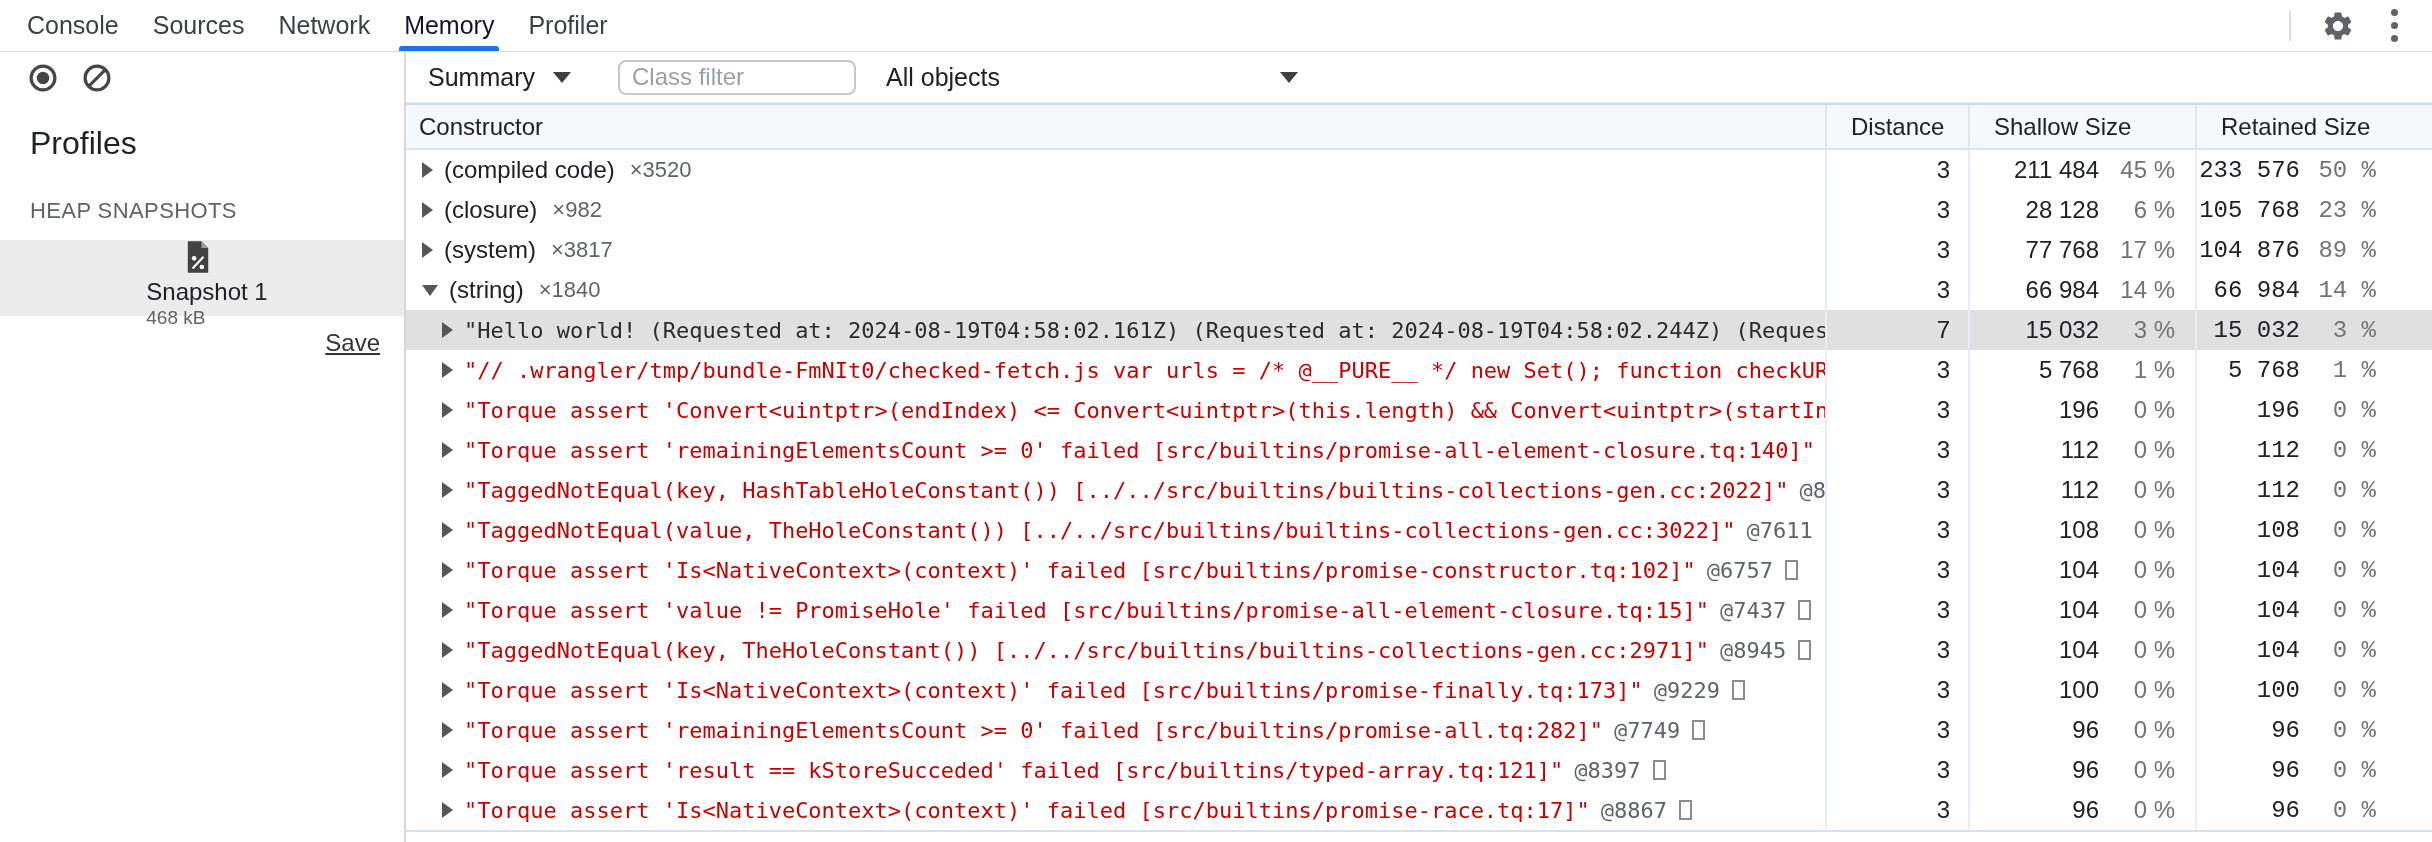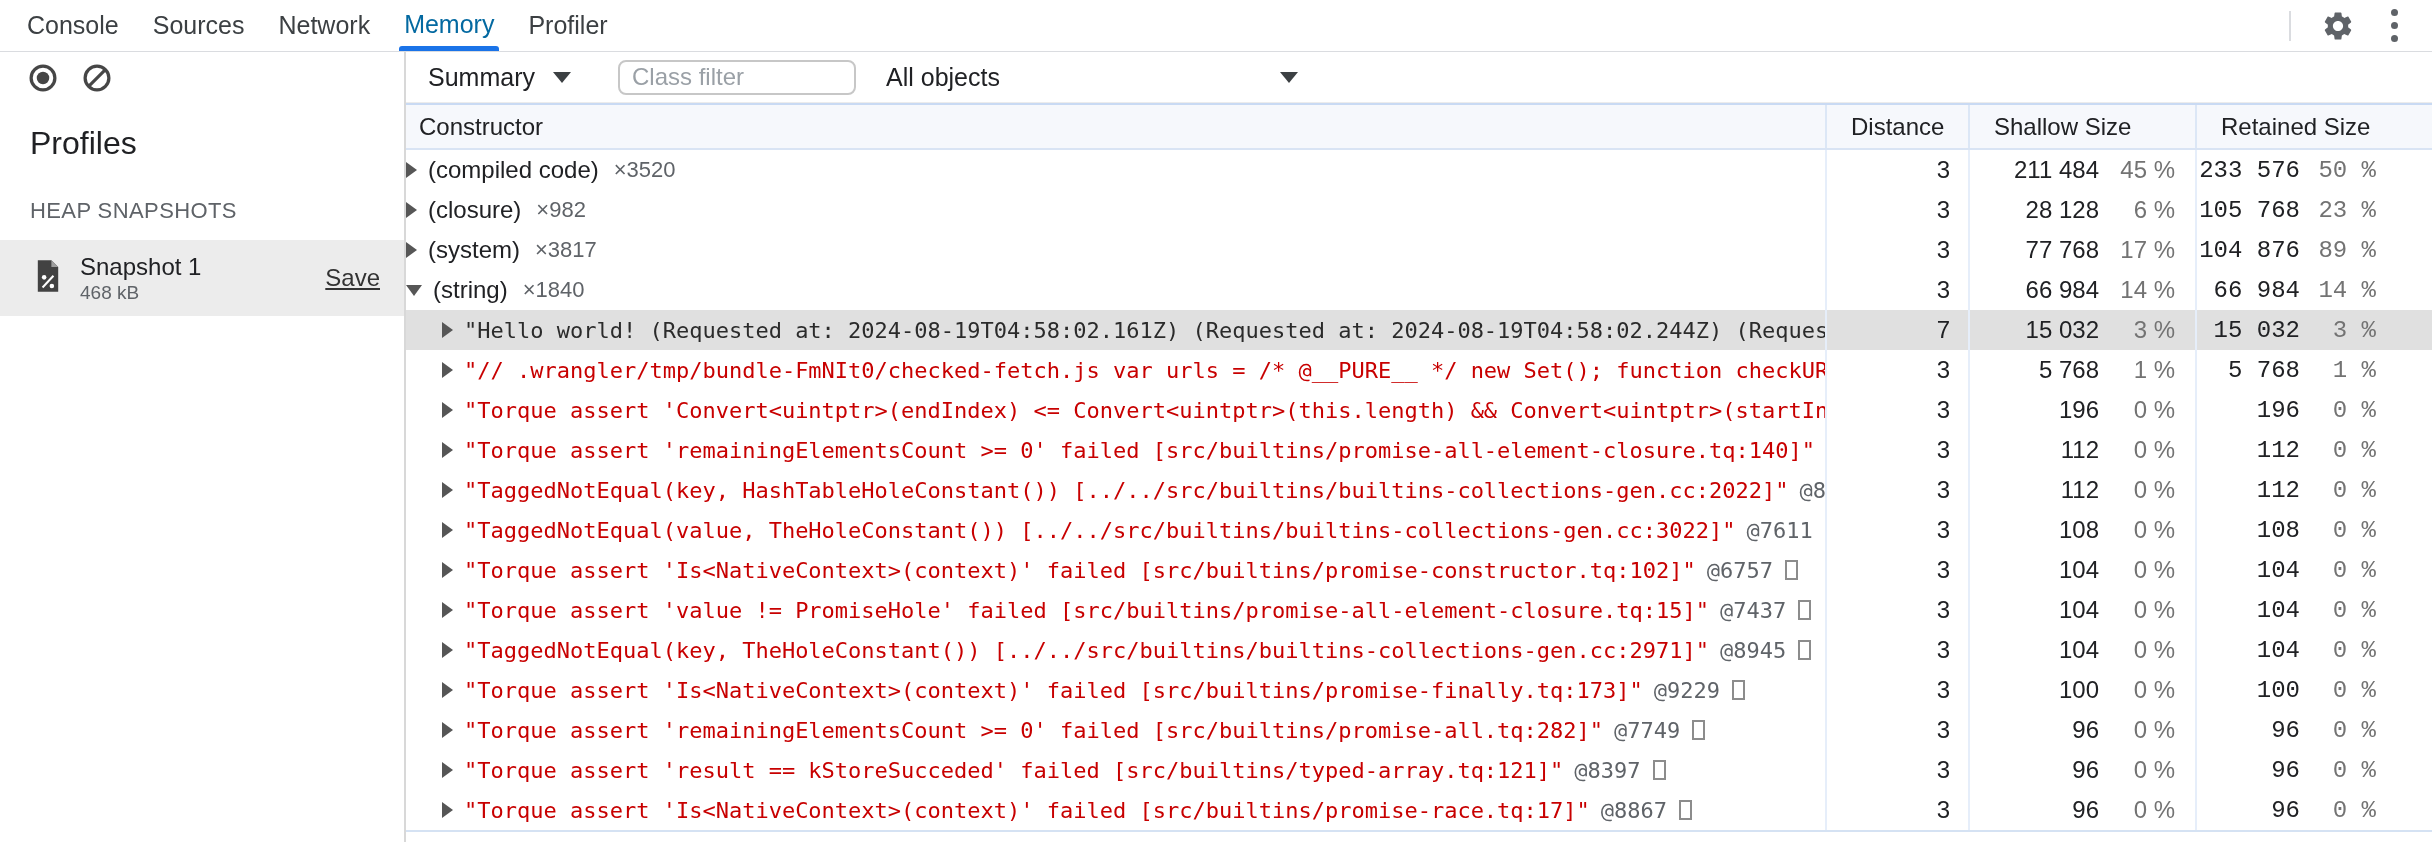--- a/index.html
+++ b/index.html
@@ -8,24 +8,24 @@
     width:2432px; height:842px; position:relative; overflow:hidden;
     font-family:"Liberation Sans", sans-serif; color:#3c4043; background:#fff;
   }
 
   
   .tabbar {
     height:52px; display:flex; align-items:stretch;
     border-bottom:1px solid #dadce0; background:#fff; padding-left:10px;
   }
   .tab {
-    padding:12px 17px; display:flex; align-items:center;
+    padding:0 17px; display:flex; align-items:center;
     font-size:25px; color:#3c4043; position:relative; cursor:default; white-space:nowrap;
   }
-  .tab.active { color:#0369a1;align-items:flex-end; }
+  .tab.active { color:#0f172a; }
   .tab.active::after {
     content:""; position:absolute; left:12px; right:12px; bottom:0; height:5px;
     background:#1a73e8; border-radius:3px 3px 0 0;
   }
   .tabbar-right { margin-left:auto; display:flex; align-items:center; gap:30px; padding-right:28px; }
   .vdivider { width:2px; height:30px; background:#dadce0; }
   .kebab { display:flex; flex-direction:column; gap:6px; padding:4px 6px; }
   .kebab span { width:7px; height:7px; border-radius:50%; background:#5f6368; }
 
   
@@ -50,21 +50,21 @@
 
   
   .content { display:flex; height:739px; }
 
   
   .sidebar { width:406px; flex:none; border-right:2px solid #d8d8d8; background:#fff; padding-top:22px; }
   .sb-title { font-size:32px; color:#202124; padding-left:30px; }
   .sb-section { font-size:22px; color:#5f6368; padding-left:30px; margin-top:36px; letter-spacing:.4px; }
   .snapshot-item {
     margin-top:16px; height:76px; background:#ececec; display:flex; align-items:center;
-    padding-left:34px; padding-right:24px; cursor:default;
+    padding-left:34px; padding-right:24px; cursor:default;flex-direction:column;
   }
   .snap-icon { flex:none; margin-right:18px; }
   .snap-meta { display:flex; flex-direction:column; }
   .snap-name { font-size:24px; color:#202124; line-height:28px; }
   .snap-size { font-size:19px; color:#5f6368; line-height:23px; }
   .snap-save { margin-left:auto; font-size:24px; color:#333; text-decoration:underline; cursor:pointer; }
 
   
   .main { flex:1; display:flex; flex-direction:column; background:#fff; min-width:0; }
   .grid-header {
@@ -79,21 +79,21 @@
   .col-retained { width:237px; flex:none; }
   .grid-header .col-distance, .grid-header .col-shallow, .grid-header .col-retained {
     border-left:2px solid #dce7f6; padding-left:24px;
   }
 
   .rows-wrap { border-bottom:2px solid #d5e2f3; }
   .row { height:40px; display:flex; align-items:center; font-size:24px; background:#fff; }
   .row.selected { background:#e0e0e0; }
   .cell-constructor {
     flex:1; min-width:0; display:flex; align-items:center; overflow:hidden;
-    white-space:nowrap; padding-left:0; height:100%;
+    white-space:nowrap; padding-left:16px; height:100%;
   }
   .row.string .cell-constructor { padding-left:36px; }
   .tri { flex:none; margin-right:11px; width:0; height:0; border-style:solid; cursor:pointer; }
   .tri-right { border-width:8px 0 8px 11px; border-color:transparent transparent transparent #565656; }
   .tri-down  { border-width:11px 8px 0 8px; border-color:#565656 transparent transparent transparent; }
   .label-group { color:#202124; }
   .row-count { color:#5f6368; margin-left:15px; font-size:22px; }
   .label-string { font-family:"DejaVu Sans Mono", monospace; font-size:22px; color:#c80000; }
   .row.selected .label-string { color:#2b2b2b; }
   .row-object-id { font-family:"DejaVu Sans Mono", monospace; font-size:22px; color:#5f6368; margin-left:11px; flex:none; }

